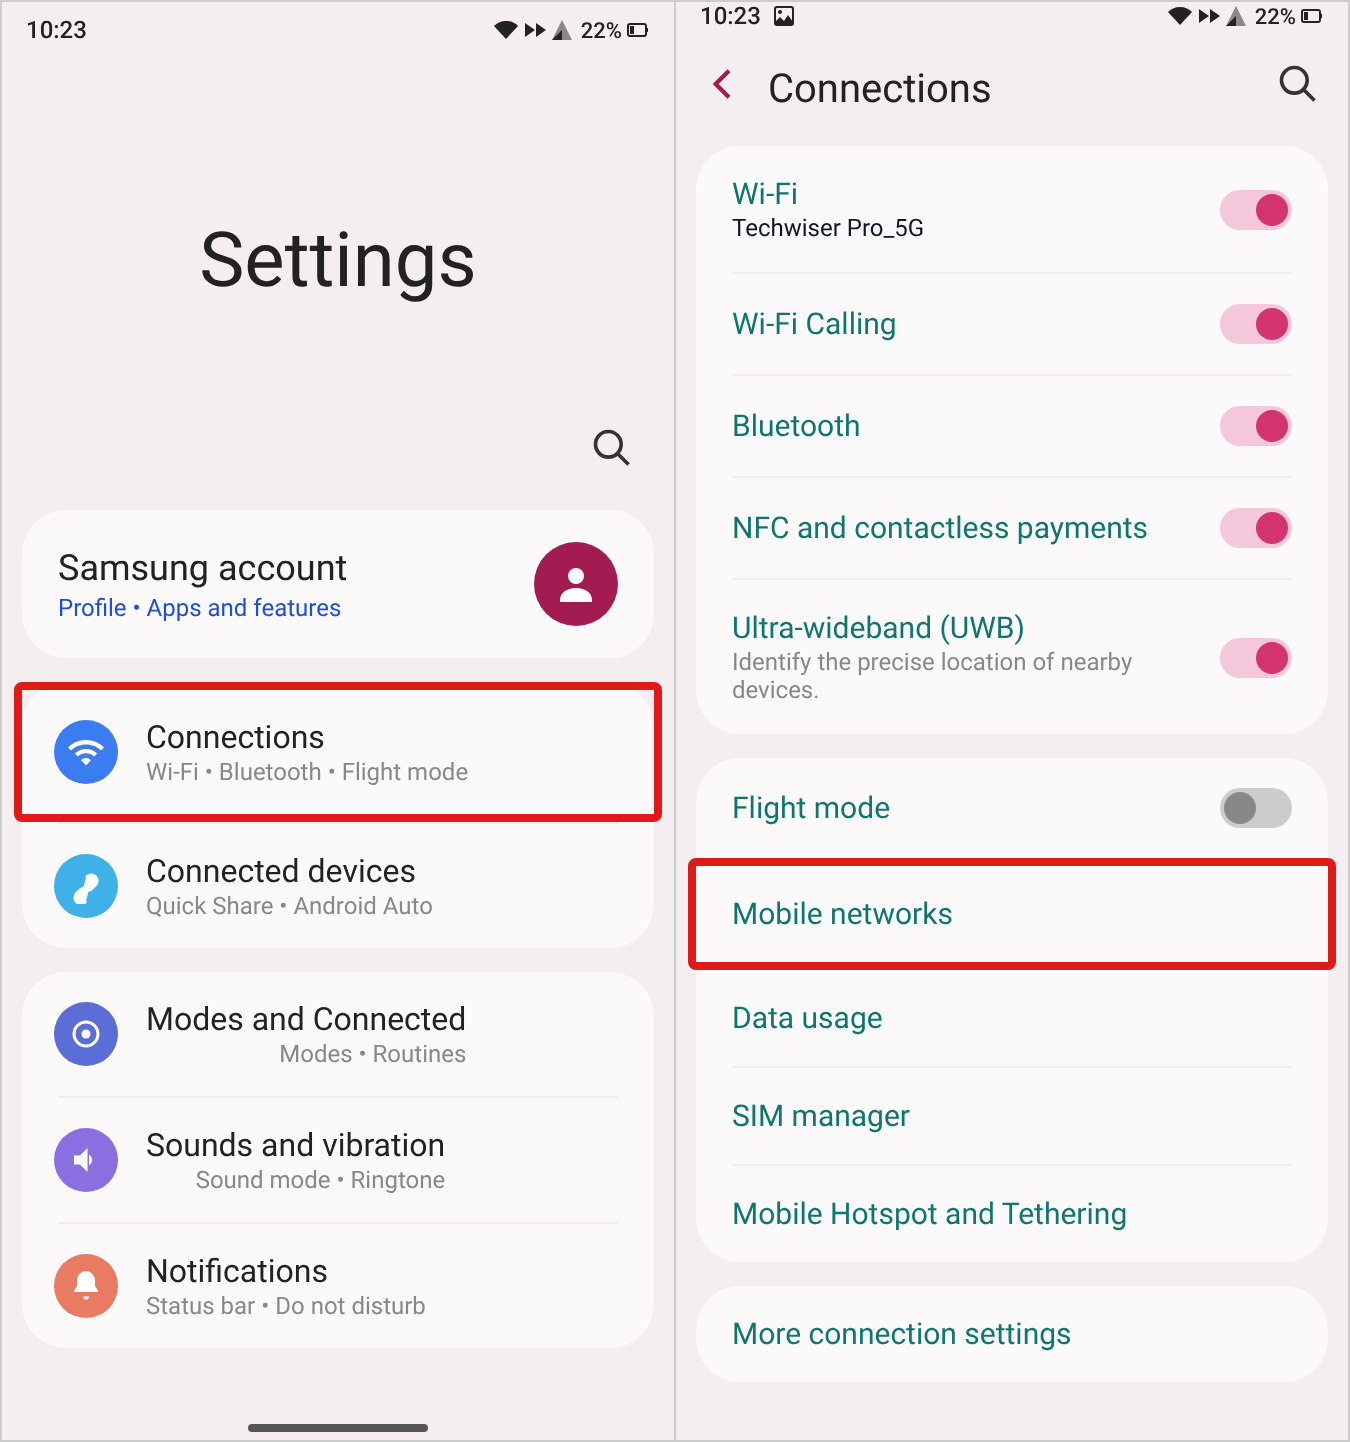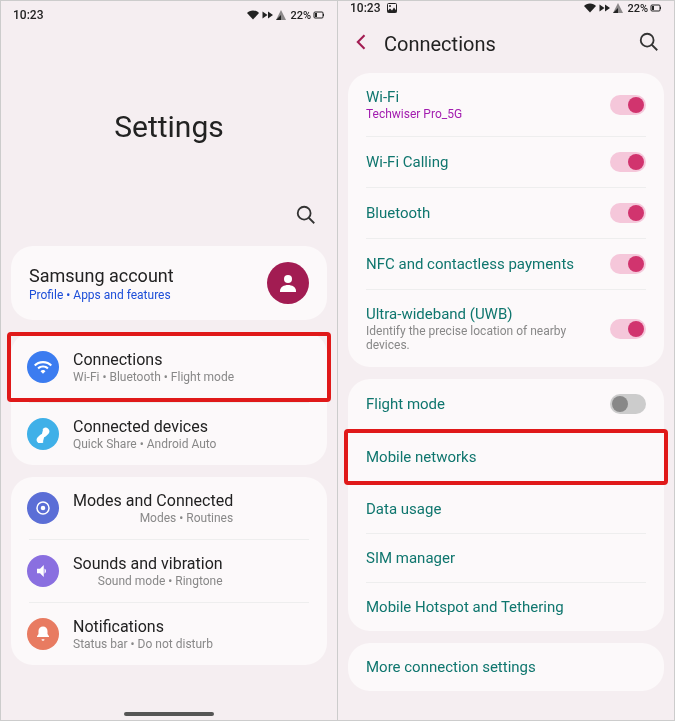--- a/index.html
+++ b/index.html
@@ -31,21 +31,21 @@
     gap: 28px;
   }
   .status-icons {
     display: flex;
     align-items: center;
     gap: 2px;
   }
   .status-icons svg { width: 12px; height: 12px; }
   .page-title-large {
     text-align: center;
-    font-size: 30px;
+    font-size: 38px;
     font-weight: 400;
     color: #222;
     padding: 80px 0 60px;
   }
   .search-row {
     display: flex;
     justify-content: flex-end;
     padding: 0 20px 16px;
   }
   .content { padding: 0 10px 10px; }
@@ -88,21 +88,21 @@
     gap: 12px;
   }
   .header-title { font-size: 20px; color: #222; flex: 1; }
   .conn-row {
     display: flex;
     align-items: center;
     justify-content: space-between;
     padding: 15px 18px;
   }
   .conn-label { font-size: 15px; color: #0f766e; }
-  .conn-sub { font-size: 12px; color: #a21caf; margin-top: 1px; }
+  .conn-sub { font-size: 12px; color: #0f172a; margin-top: 1px; }
   .conn-sub.gray { color: #888; }
   .toggle {
     width: 36px; height: 20px; border-radius: 10px;
     position: relative;
   }
   .toggle.on { background: #f5c7da; }
   .toggle.off { background: #ccc; }
   .toggle::after {
     content: "";
     position: absolute;

